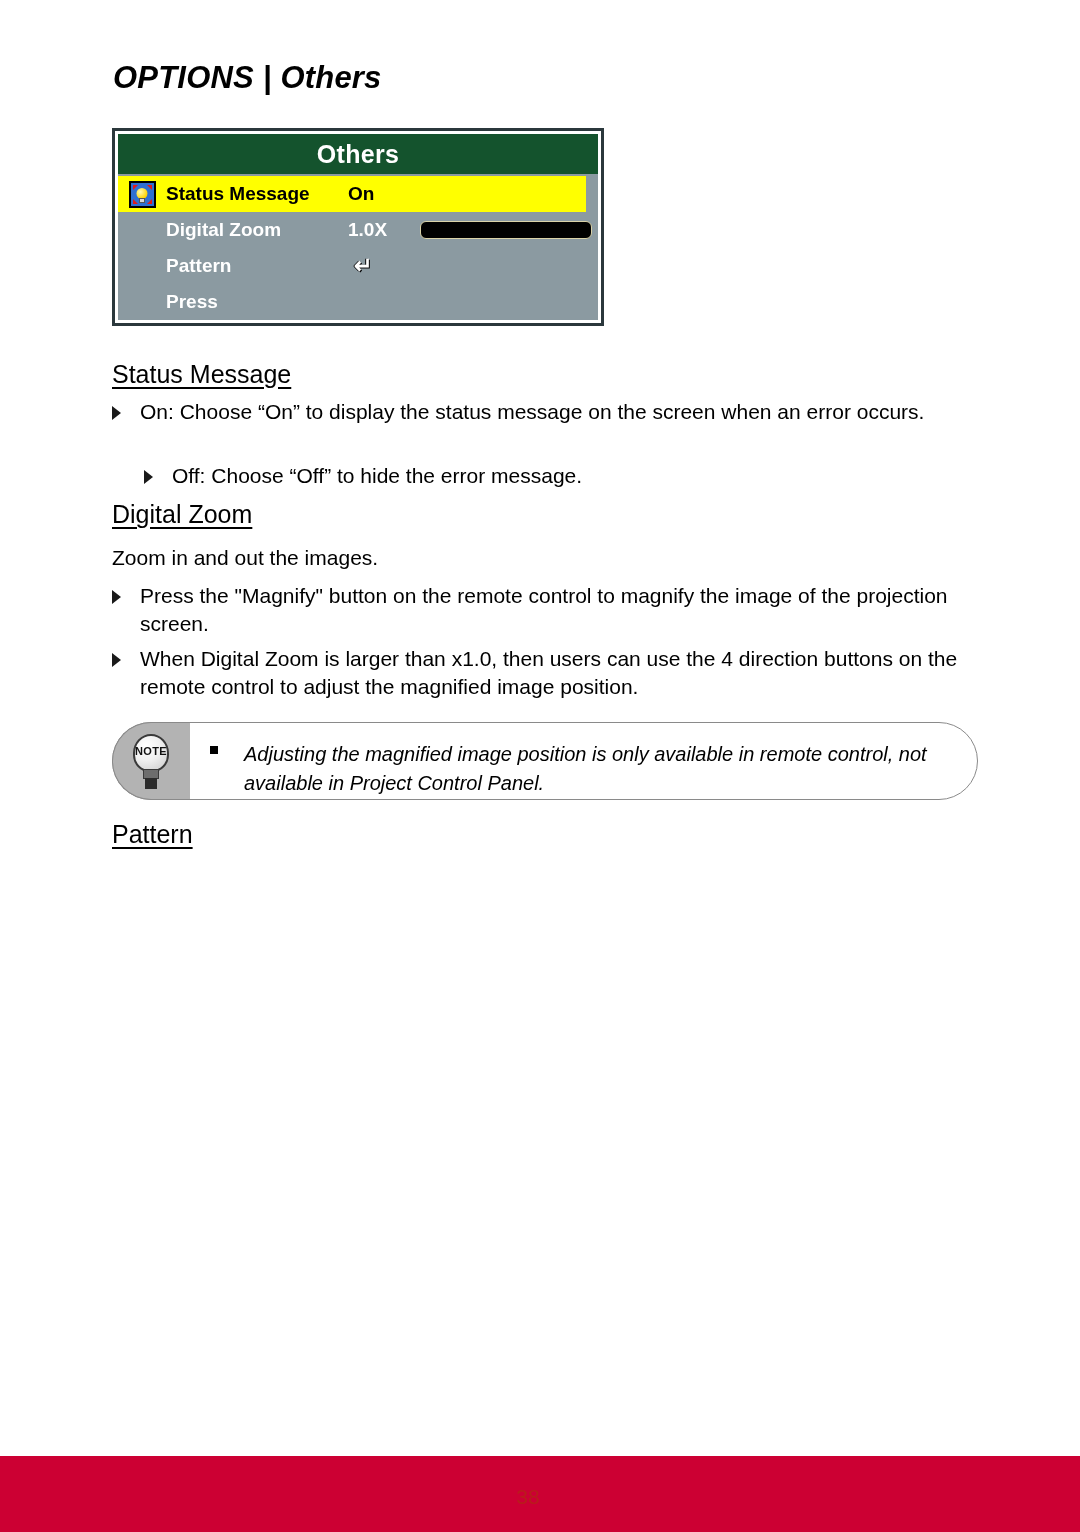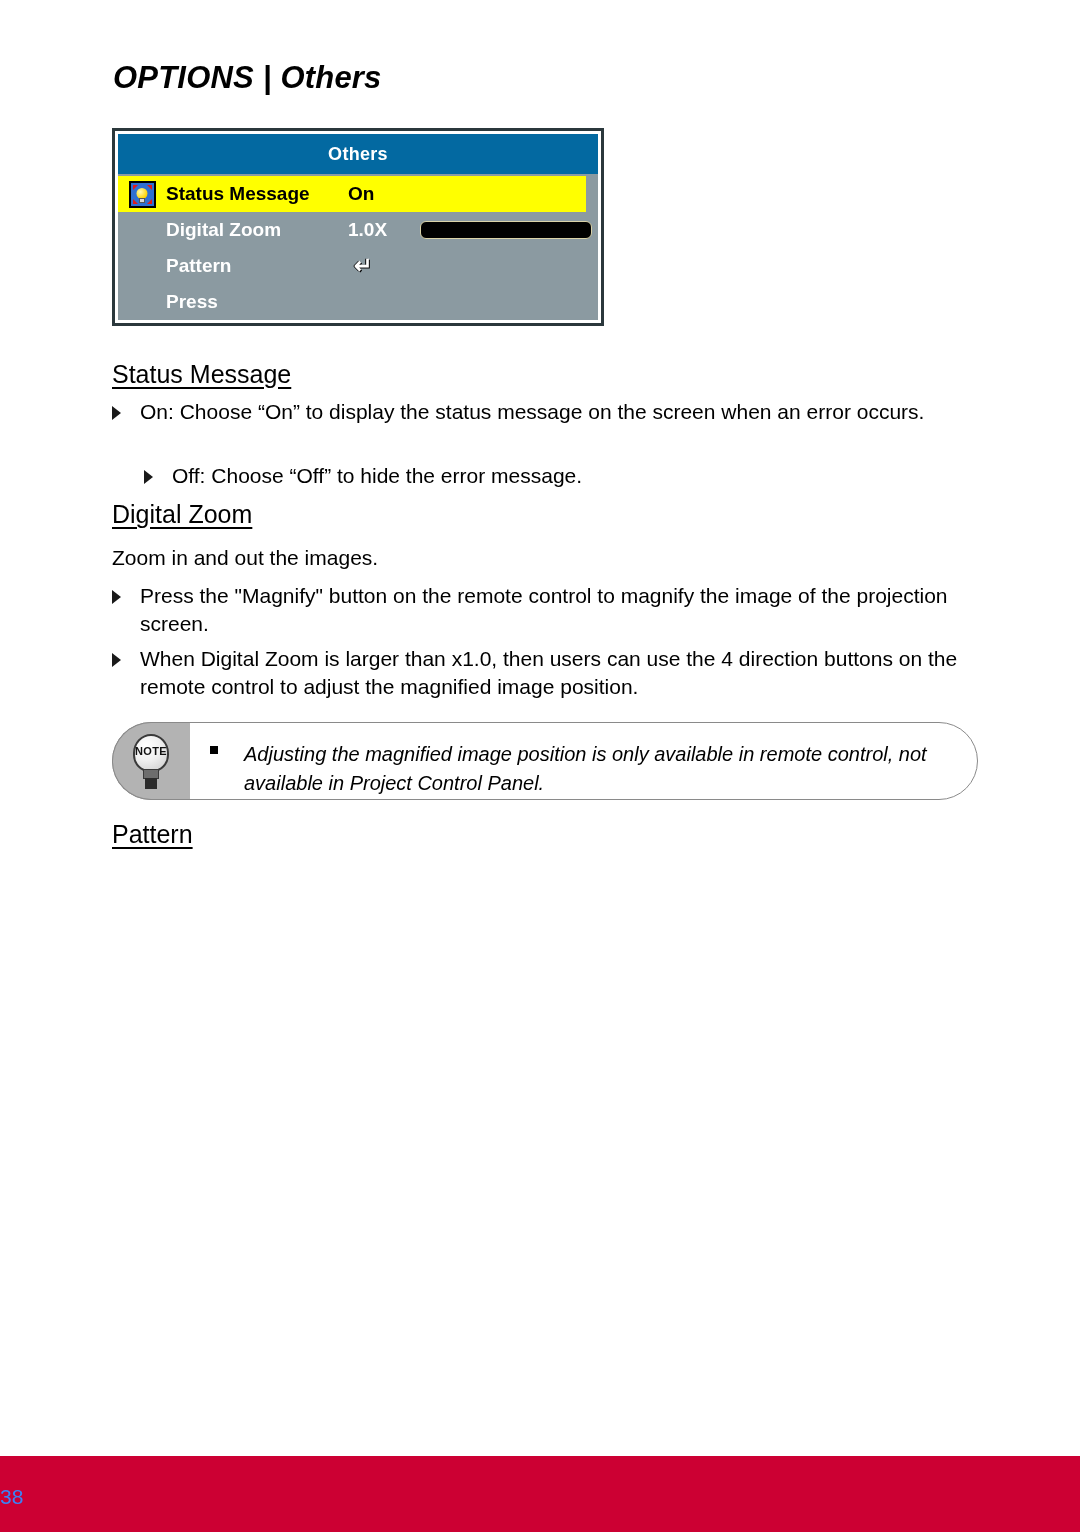--- a/index.html
+++ b/index.html
@@ -49,23 +49,23 @@
   .osd-inner {
     width: 100%;
     height: 100%;
     border: 3px solid #ffffff;
     box-sizing: border-box;
     background: #8b9aa1;
     position: relative;
   }
   .osd-title {
     height: 40px;
-    background: #0369a1;
+    background: #14532d;
     color: #ffffff;
-    font-size: 18px;
+    font-size: 25px;
     font-weight: bold;
     display: flex;
     align-items: center;
     justify-content: center;
     letter-spacing: 0.3px;
   }
   .osd-rows {
     position: relative;
     padding-top: 2px;
   }
@@ -290,21 +290,22 @@
     top: 1456px;
     width: 1080px;
     height: 76px;
     background: #cc0033;
   }
   .footer-page {
     position: absolute;
     left: 0;
     top: 1485px;
     width: 1056px;
-    color: #3b82f6;
+    text-align: center;
+    color: #b91c1c;
     font-size: 21px;
   }
 </style>
 </head>
 <body>
 
 <div class="page">
 
   <div class="page-title">OPTIONS | Others</div>
 

